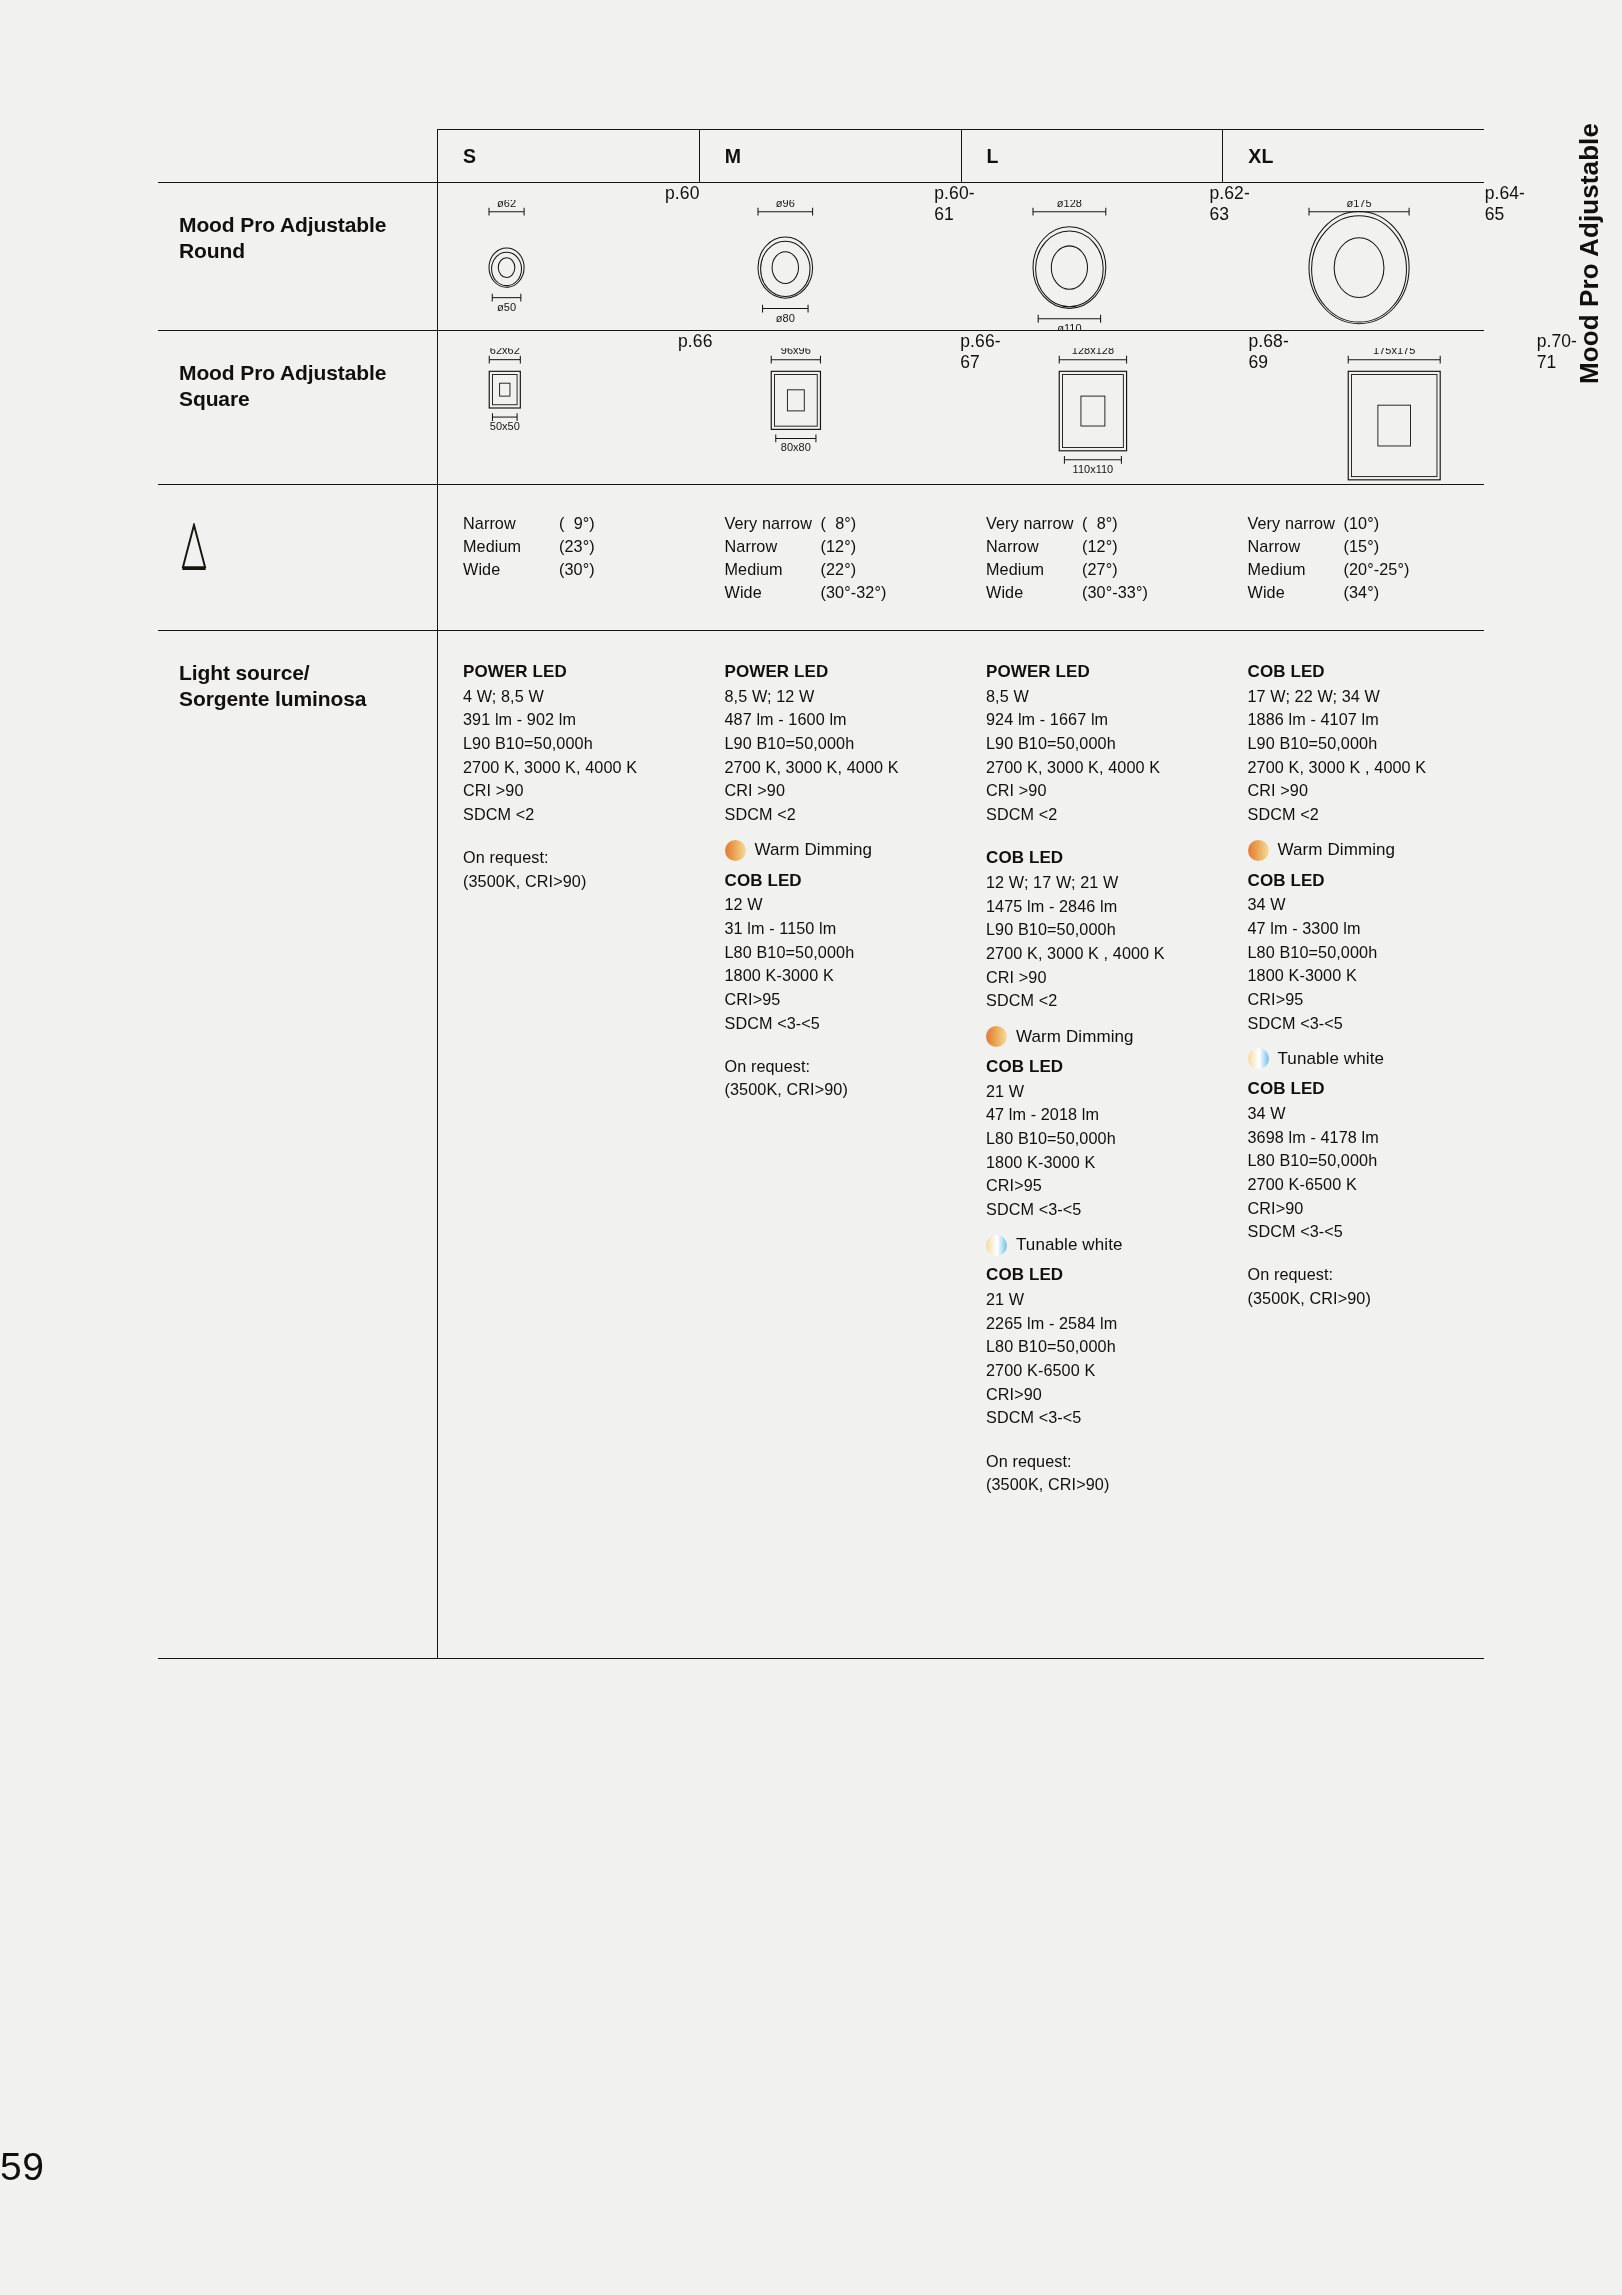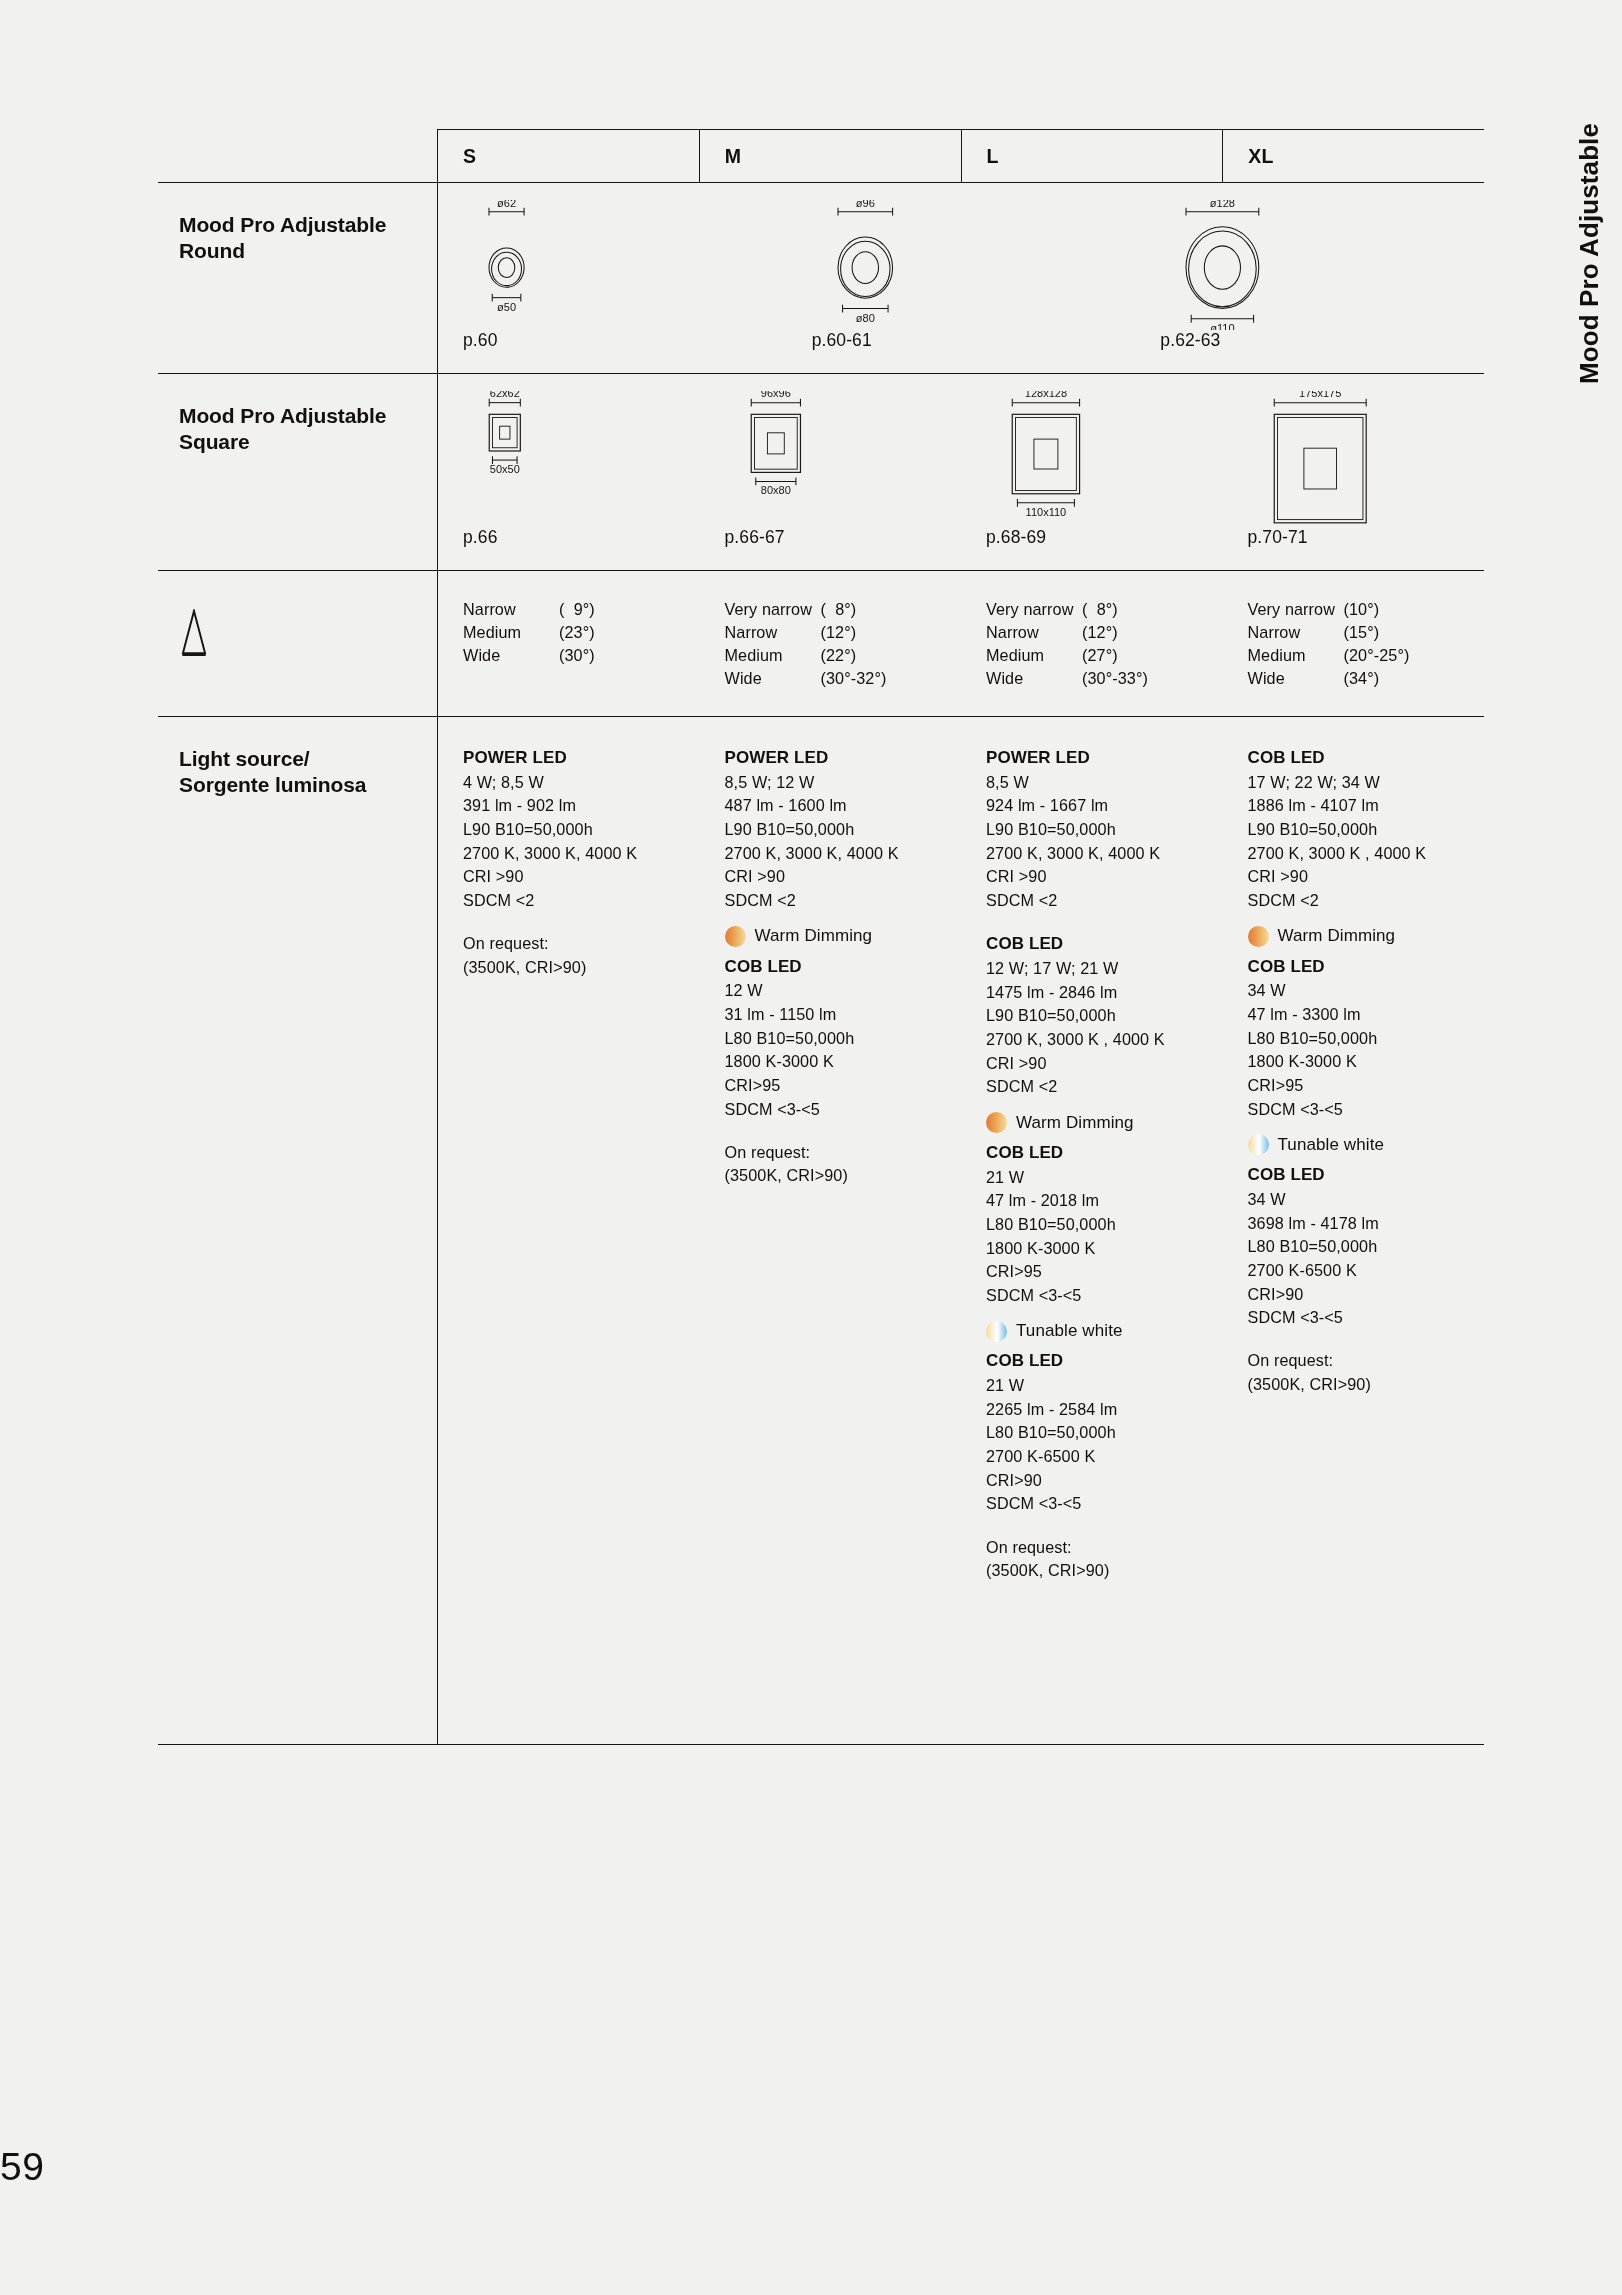--- a/index.html
+++ b/index.html
@@ -101,23 +101,24 @@
   .sec-title {
     font-size: 21px;
     font-weight: 600;
     line-height: 1.26;
     letter-spacing: -0.1px;
   }
 
   
   .prod-row .col {
     display: flex;
-    flex-direction: column;
+    flex-direction: row;
     justify-content: flex-start;
     padding-bottom: 0;
+    gap: 33px;
   }
   .diagram-wrap {
     flex: 1 1 auto;
     display: flex;
     align-items: center;
     justify-content: flex-start;
     padding-top: 17px;
   }
   .pageref {
     font-size: 17.5px;
@@ -291,20 +292,40 @@
     <ellipse cx="96" cy="106" rx="52" ry="58.24000000000001" fill="none" stroke="#17150f" stroke-width="1.6"></ellipse>
     <ellipse cx="96" cy="104" rx="27.839999999999996" ry="33.407999999999994" fill="none" stroke="#17150f" stroke-width="1.6"></ellipse>
 
     <line x1="48" y1="182.72" x2="144" y2="182.72" stroke="#17150f" stroke-width="1.6"></line>
     <line x1="48" y1="176.72" x2="48" y2="188.72" stroke="#17150f" stroke-width="1.6"></line>
     <line x1="144" y1="176.72" x2="144" y2="188.72" stroke="#17150f" stroke-width="1.6"></line>
     <text class="dimtxt" x="96" y="202.72" text-anchor="middle">ø110</text>
   </svg>
               </div>
               <div class="pageref">p.62-63</div>
+            </div>
+            <div class="col">
+              <div class="diagram-wrap">
+                <svg width="169" height="130" viewBox="0 0 260 200">
+
+    <line x1="40" y1="18" x2="194" y2="18" stroke="#17150f" stroke-width="1.6"></line>
+    <line x1="40" y1="12" x2="40" y2="24" stroke="#17150f" stroke-width="1.6"></line>
+    <line x1="194" y1="12" x2="194" y2="24" stroke="#17150f" stroke-width="1.6"></line>
+    <text class="dimtxt" x="117" y="10" text-anchor="middle">ø175</text>
+    <ellipse cx="117" cy="104" rx="77" ry="86.24000000000001" fill="none" stroke="#17150f" stroke-width="1.6"></ellipse>
+    <ellipse cx="117" cy="106" rx="73" ry="81.76" fill="none" stroke="#17150f" stroke-width="1.6"></ellipse>
+    <ellipse cx="117" cy="104" rx="38.279999999999994" ry="45.93599999999999" fill="none" stroke="#17150f" stroke-width="1.6"></ellipse>
+
+    <line x1="51" y1="206.24" x2="183" y2="206.24" stroke="#17150f" stroke-width="1.6"></line>
+    <line x1="51" y1="200.24" x2="51" y2="212.24" stroke="#17150f" stroke-width="1.6"></line>
+    <line x1="183" y1="200.24" x2="183" y2="212.24" stroke="#17150f" stroke-width="1.6"></line>
+    <text class="dimtxt" x="117" y="226.24" text-anchor="middle">ø150</text>
+  </svg>
+              </div>
+              <div class="pageref">p.64-65</div>
             </div>
           </div>
         </div>
         <div class="row prod-row rule-bottom">
           <div class="cell-label">
             <div class="sec-title">Mood Pro Adjustable</div>
             <div class="sec-title">Square</div>
           </div>
           <div class="cols">
             <div class="col">

